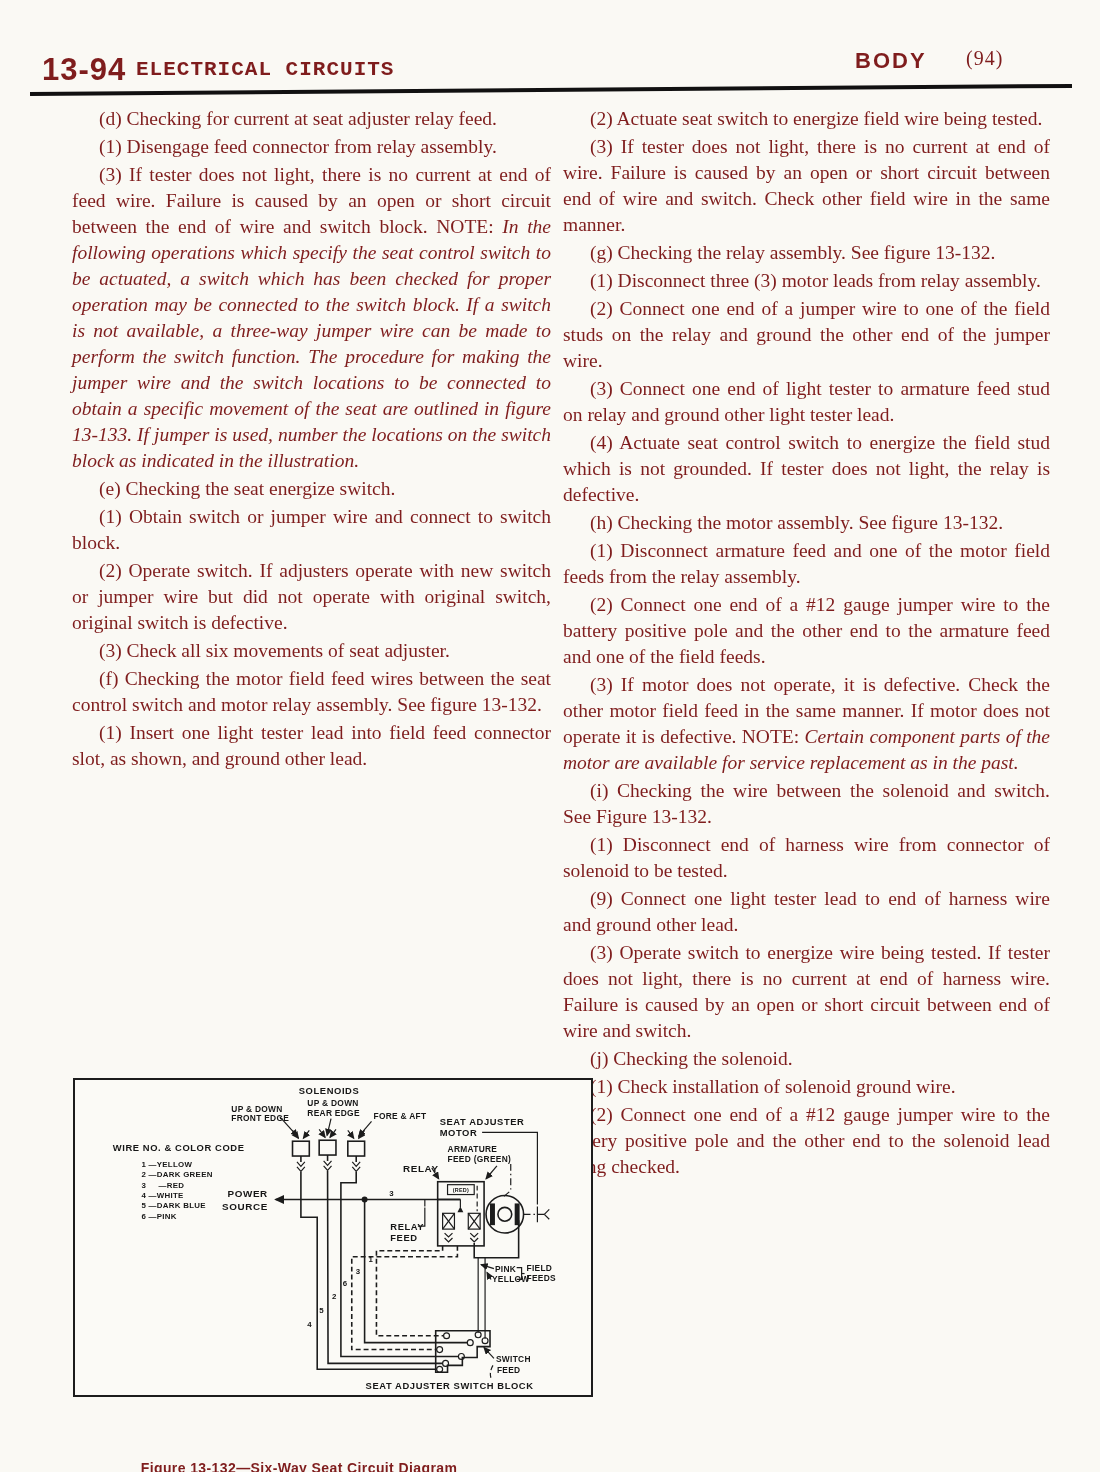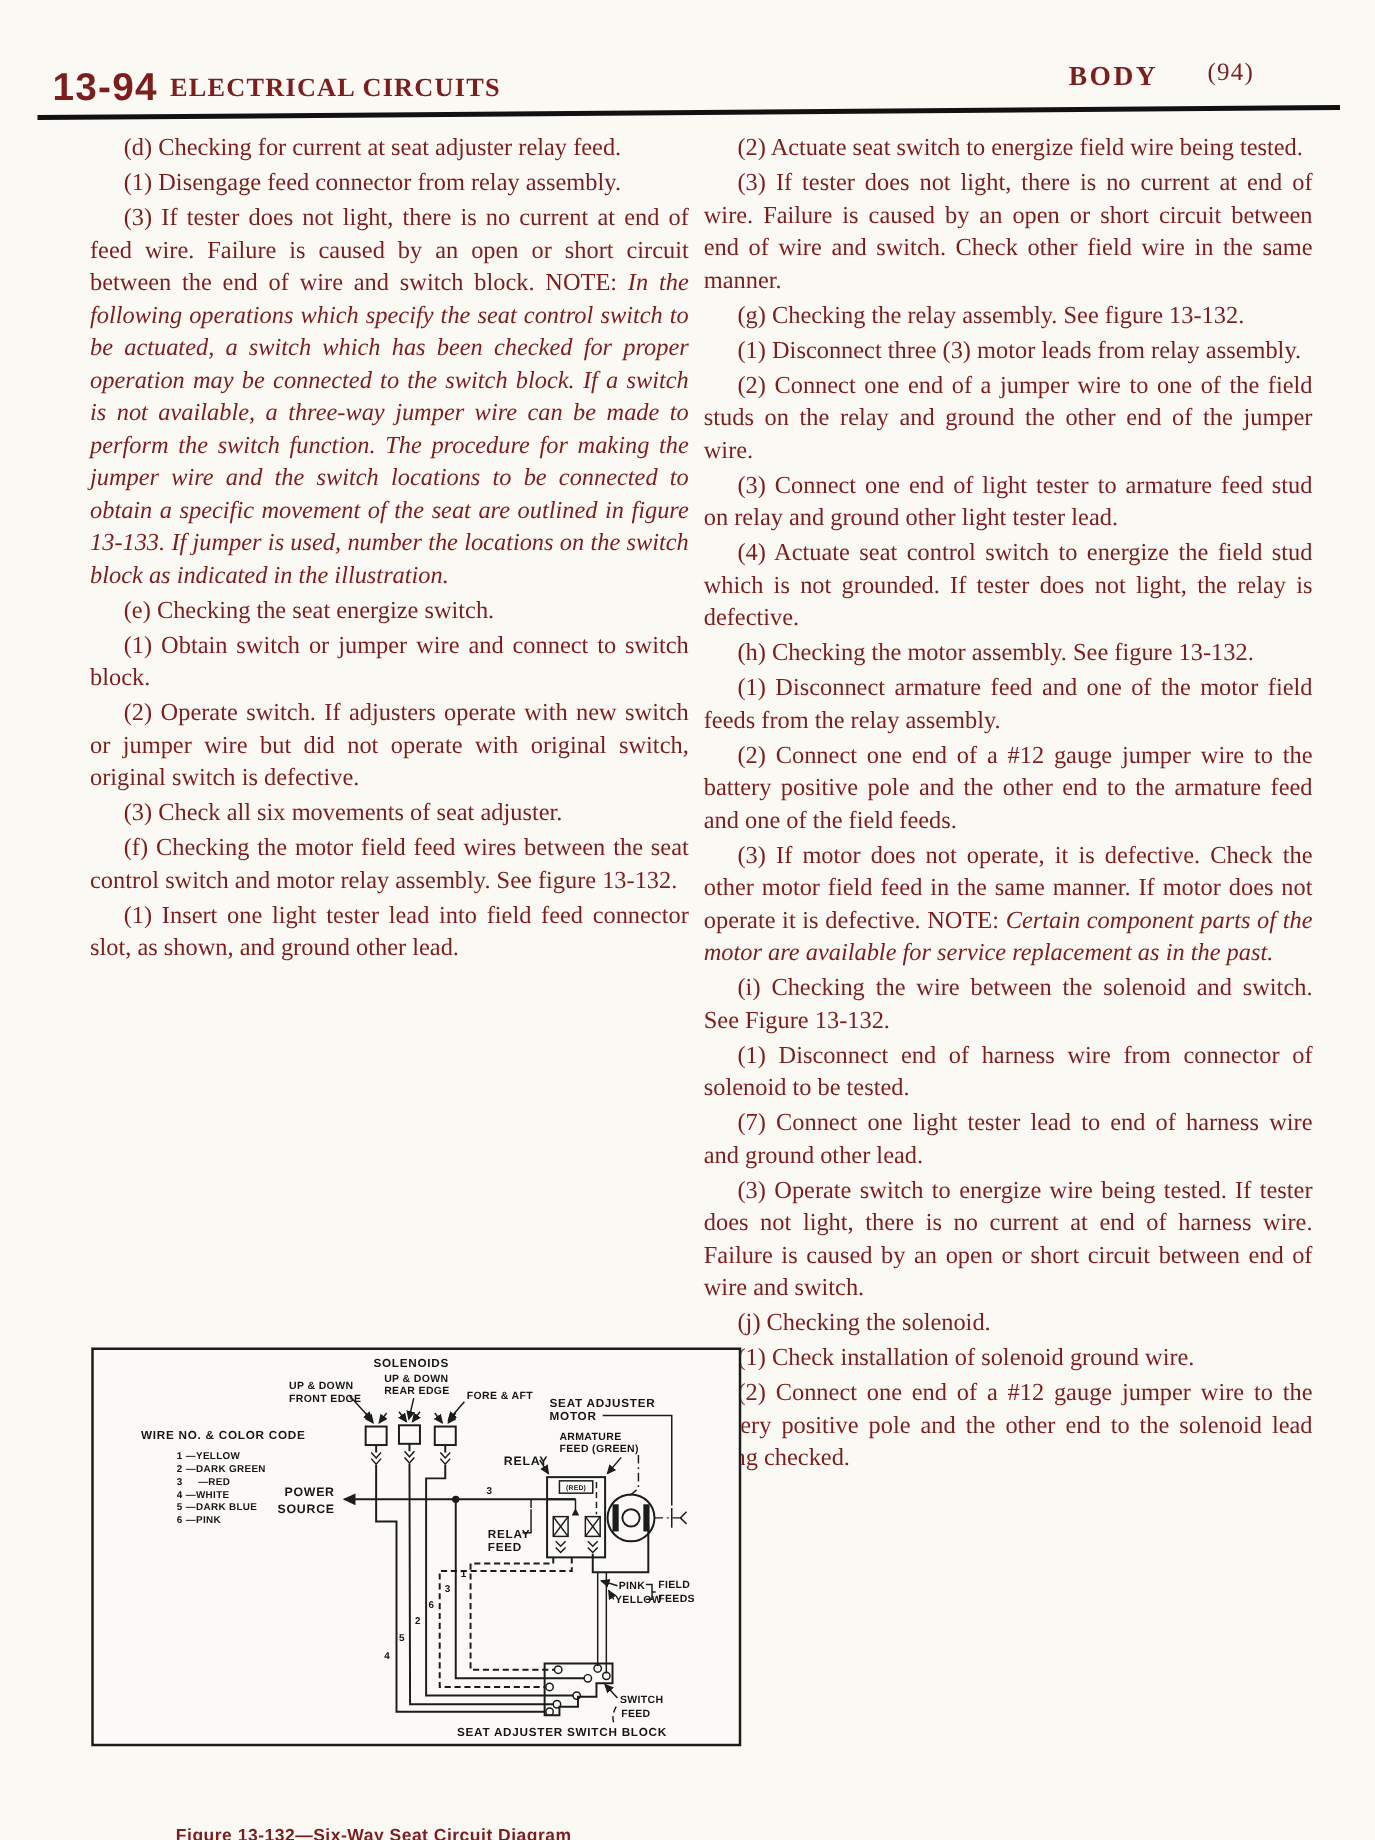--- a/index.html
+++ b/index.html
@@ -12,26 +12,26 @@
     overflow:hidden;
   }
   
   .hdr-num{
     position:absolute;left:42px;top:52px;
     font-family:"Liberation Sans",sans-serif;font-weight:bold;
     font-size:31px;letter-spacing:1px;
   }
   .hdr-title{
     position:absolute;left:136px;top:58px;
-    font-family:Liberation Serif, serif;font-weight:bold;
+    font-family:Liberation Mono, monospace;font-weight:bold;
     font-size:21px;letter-spacing:1px;
   }
   .hdr-body{
     position:absolute;left:855px;top:48px;
-    font-family:Liberation Serif, serif;font-weight:bold;
+    font-family:Liberation Sans, sans-serif;font-weight:bold;
     font-size:22px;letter-spacing:2px;
   }
   .hdr-page{
     position:absolute;left:966px;top:47px;
     font-size:20px;letter-spacing:1px;text-align:right;
   }
   .hdr-rule{
     position:absolute;left:30px;top:88px;width:1042px;height:4px;
     background:#111;transform:rotate(-0.45deg);
   }
@@ -98,21 +98,21 @@
       <p><span>(1) Disconnect three (3) motor leads from relay assembly.</span></p>
       <p><span>(2) Connect one end of a jumper wire to one of the field studs on the relay and ground the other end of the jumper wire.</span></p>
       <p><span>(3) Connect one end of light tester to armature feed stud on relay and ground other light tester lead.</span></p>
       <p><span>(4) Actuate seat control switch to energize the field stud which is not grounded. If tester does not light, the relay is defective.</span></p>
       <p><span>(h) Checking the motor assembly. See figure 13-132.</span></p>
       <p><span>(1) Disconnect armature feed and one of the motor field feeds from the relay assembly.</span></p>
       <p><span>(2) Connect one end of a #12 gauge jumper wire to the battery positive pole and the other end to the armature feed and one of the field feeds.</span></p>
       <p><span>(3) If motor does not operate, it is defective. Check the other motor field feed in the same manner. If motor does not operate it is defective. NOTE: </span><span class="it">Certain component parts of the motor are available for service replacement as in the past.</span></p>
       <p><span>(i) Checking the wire between the solenoid and switch. See Figure 13-132.</span></p>
       <p><span>(1) Disconnect end of harness wire from connector of solenoid to be tested.</span></p>
-      <p><span>(7) Connect one light tester lead to end of harness wire and ground other lead.</span></p>
+      <p><span>(9) Connect one light tester lead to end of harness wire and ground other lead.</span></p>
       <p><span>(3) Operate switch to energize wire being tested. If tester does not light, there is no current at end of harness wire. Failure is caused by an open or short circuit between end of wire and switch.</span></p>
       <p><span>(j) Checking the solenoid.</span></p>
       <p><span>(1) Check installation of solenoid ground wire.</span></p>
       <p><span>(2) Connect one end of a #12 gauge jumper wire to the battery positive pole and the other end to the solenoid lead being checked.</span></p>
     </div>
 
   <div class="figure-box">
     <svg viewBox="0 0 452 319">
       <defs>
         <marker id="ah" markerWidth="8" markerHeight="8" refX="5.5" refY="3" orient="auto">

